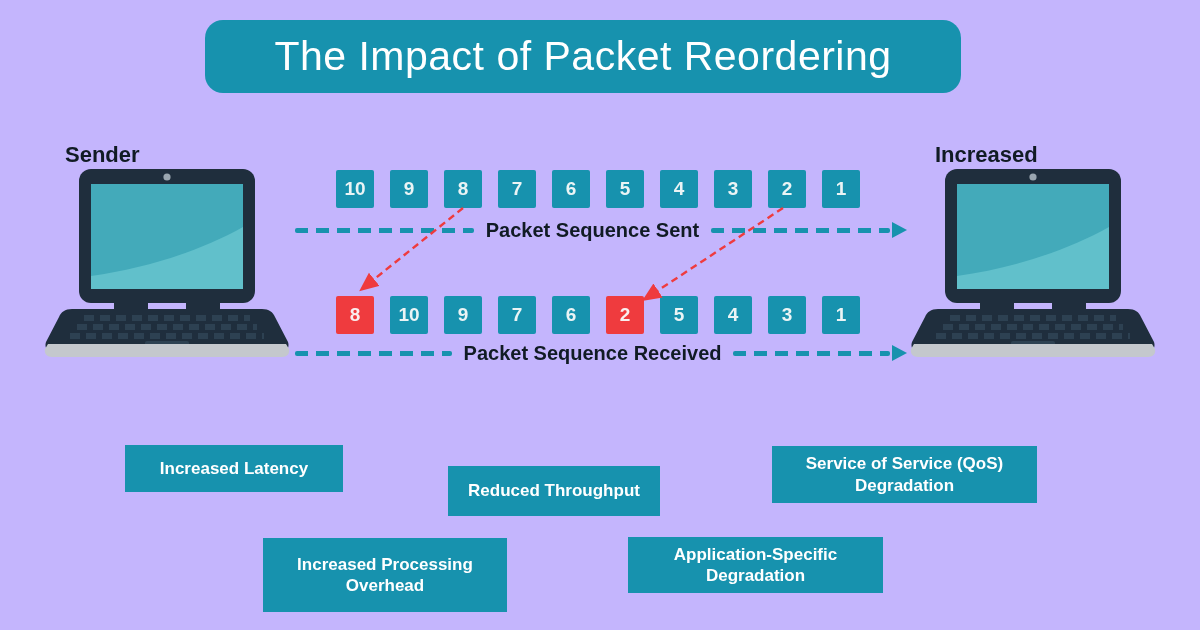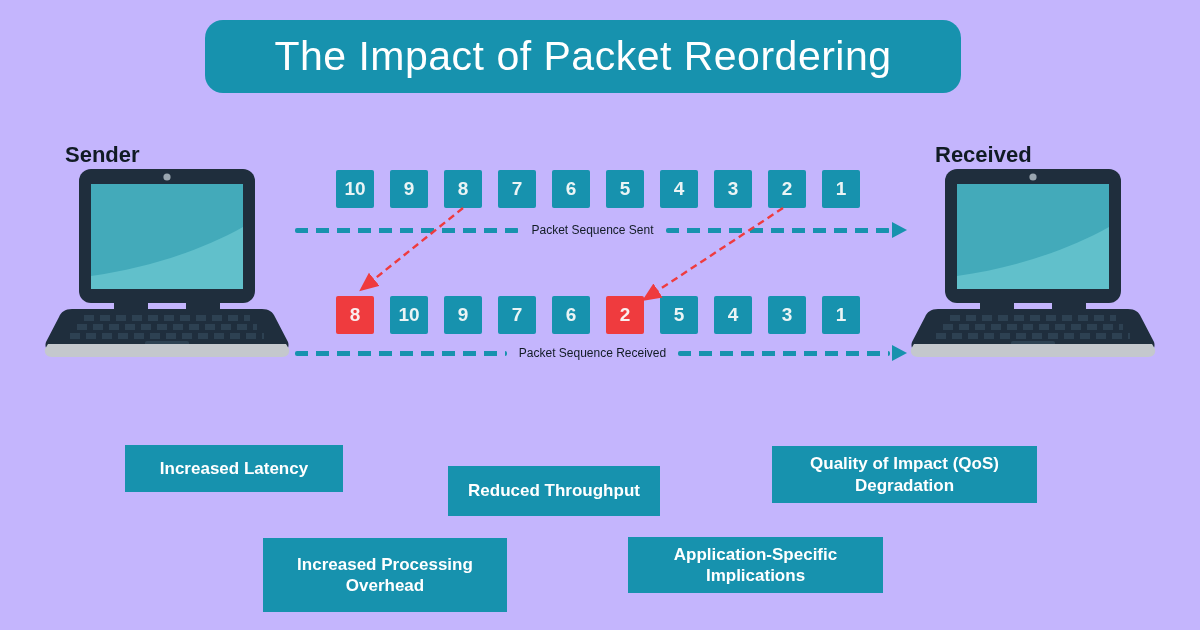--- a/index.html
+++ b/index.html
@@ -48,21 +48,21 @@
     position:absolute; left:295px; width:612px; height:24px;
     display:flex; align-items:center;
   }
   .seq-line.sent-line{top:218px;}
   .seq-line.received-line{top:341px;justify-content:center;}
   .seq-dash{
     flex:1; height:5px; border-radius:2px;
     background:repeating-linear-gradient(90deg, var(--teal) 0 13px, transparent 13px 21px);
   }
   .seq-label{
-    margin:0 12px; font-size:12px; font-weight:normal; color:var(--dark);
+    margin:0 12px; font-size:20px; font-weight:bold; color:var(--dark);
     white-space:nowrap;
   }
   .seq-arrowhead{
     width:0; height:0; margin-left:2px;
     border-top:8px solid transparent; border-bottom:8px solid transparent;
     border-left:15px solid var(--teal);
   }
   
   .reorder-overlay{position:absolute; left:0; top:0; pointer-events:none;}
   .red-dash{stroke:var(--red); stroke-width:2.4; stroke-dasharray:7 4.5;}
@@ -102,21 +102,21 @@
   </defs>
 </svg>
 
 <div class="canvas">
 
   <header class="title-banner">
     <h1>The Impact of Packet Reordering</h1>
   </header>
 
   <div class="endpoint-label sender-label">Sender</div>
-  <div class="endpoint-label receiver-label">Received</div>
+  <div class="endpoint-label receiver-label">Increased</div>
 
   <div class="laptop laptop-sender">
     <svg viewBox="0 0 250 200">
         <use href="#laptop-art"></use>
       </svg>
   </div>
   <div class="laptop laptop-receiver">
     <svg viewBox="0 0 250 200">
         <use href="#laptop-art"></use>
       </svg>
@@ -167,17 +167,17 @@
       <marker id="red-arrow" markerWidth="9" markerHeight="8" refX="6.5" refY="3.5" orient="auto">
         <path d="M0,0 L8,3.5 L0,7 Z" style="fill:var(--red)"></path>
       </marker>
     </defs>
     <line class="red-dash" x1="463" y1="208" x2="362" y2="289" marker-end="url(#red-arrow)"></line>
     <line class="red-dash" x1="783" y1="208" x2="645" y2="299" marker-end="url(#red-arrow)"></line>
   </svg>
 
   <div class="impact i1">Increased Latency</div>
   <div class="impact i2">Reduced Throughput</div>
-  <div class="impact i3">Quality of Impact (QoS) Degradation</div>
+  <div class="impact i3">Service of Service (QoS) Degradation</div>
   <div class="impact i4">Increased Processing Overhead</div>
-  <div class="impact i5">Application-Specific Implications</div>
+  <div class="impact i5">Application-Specific Degradation</div>
 
 </div>
 
 </body></html>

